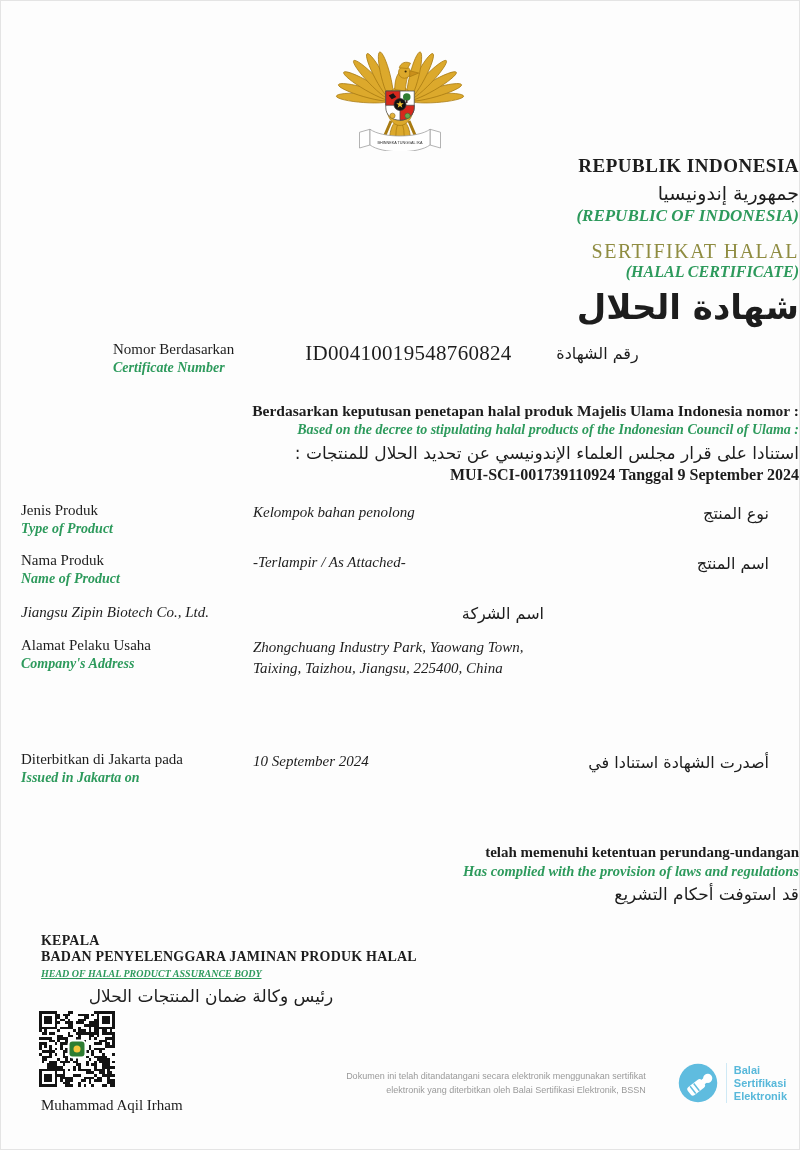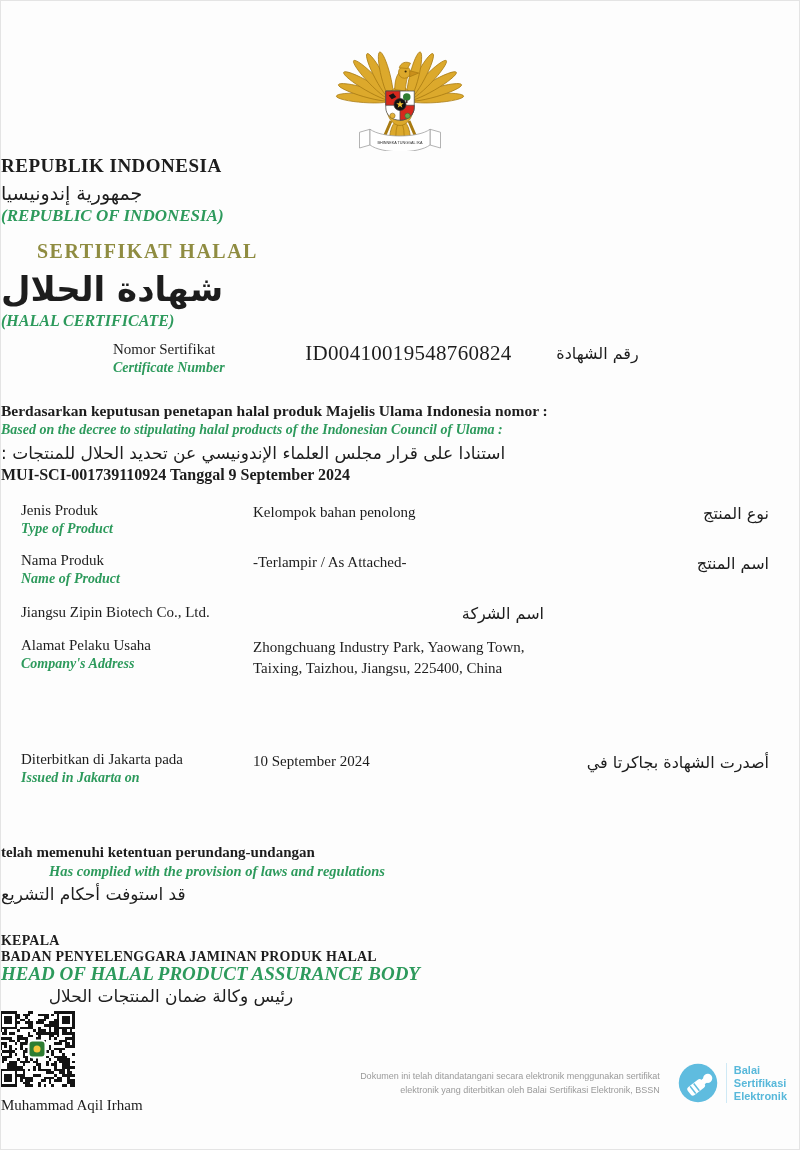--- a/index.html
+++ b/index.html
@@ -1,76 +1,76 @@
 <!DOCTYPE html>
 <html><head>
 <meta charset="utf-8">
 <style>
   html,body{margin:0;padding:0;background:#ffffff;}
   .page{
     position:relative;width:800px;height:1150px;box-sizing:border-box;
     background:#fdfdfd;border:1px solid #e4e4e4;overflow:hidden;
     font-family:"Liberation Serif","DejaVu Serif",serif;color:#1d1d1d;
   }
-  .center{text-align:left;}
+  .center{text-align:right;}
   .ar{font-family:"DejaVu Sans",sans-serif;direction:rtl;unicode-bidi:isolate;}
   .green-it{color:#2D9A5C;font-style:italic;font-weight:bold;}
 
   
   .emblem{display:block;margin:36px auto 4px auto;}
   .country-id{font-size:19px;font-weight:bold;letter-spacing:.5px;line-height:22px;}
   .country-en{font-size:17px;line-height:20px;}
   .country-ar{font-size:19px;line-height:26px;margin-top:3px;}
-  .title-id{font-size:20px;font-weight:bold;color:#8F8C41;letter-spacing:1.5px;line-height:24px;margin-top:13px;padding-left:36px;}
+  .title-id{font-size:20px;font-weight:normal;color:#8F8C41;letter-spacing:1.5px;line-height:24px;margin-top:13px;padding-left:36px;}
   .title-en{font-size:16px;line-height:18px;}
   .title-ar{font-size:34px;font-weight:bold;line-height:46px;margin-top:3px;}
 
   
   .cert-row{display:grid;grid-template-columns:168px 255px 1fr;padding-left:112px;margin-top:10px;align-items:start;}
   .lbl-id{font-size:15px;line-height:19px;}
   .lbl-en{font-size:14px;line-height:18px;}
   .cert-value{font-size:21px;font-weight:normal;text-align:center;padding-top:1px;letter-spacing:.3px;}
   .cert-ar{font-size:16px;text-align:center;padding-right:140px;padding-top:4px;}
 
   
   .decree{margin-top:24px;}
   .decree-id{font-size:15.5px;font-weight:bold;line-height:20px;}
   .decree-en{font-size:14px;line-height:18px;}
   .decree-ar{font-size:17px;line-height:24px;margin-top:2px;}
   .decree-no{font-size:16px;font-weight:bold;line-height:20px;}
 
   
   .fields{margin-top:16px;}
   .frow{display:grid;grid-template-columns:232px 1fr 225px;padding:0 30px 0 20px;align-items:start;margin-bottom:13px;}
-  .frow .value{font-size:15px;line-height:20px;padding-top:1px;}
+  .frow .value{font-size:15px;line-height:20px;padding-top:1px;font-style:italic;}
   .frow .f-ar{font-size:16px;text-align:right;padding-top:3px;}
   .issued-row{margin-top:72px;}
 
   
   .compliance{margin-top:56px;}
   .comp-id{font-size:15px;font-weight:bold;line-height:19px;}
   .comp-en{font-size:14.5px;line-height:19px;padding-left:48px;}
   .comp-ar{font-size:17px;line-height:25px;margin-top:1px;}
 
   
-  .sig{margin-top:26px;}
+  .sig{margin-top:26px;padding-left:40px;}
   .sig-t1,.sig-t2{font-size:14px;font-weight:bold;line-height:16px;letter-spacing:.2px;}
-  .sig-en{font-size:19px;line-height:17px;}
+  .sig-en{font-size:10px;line-height:17px;text-decoration:underline;}
   .sig-ar{font-size:17px;width:340px;text-align:center;margin-top:4px;}
   .qr-wrap{position:relative;width:76px;height:76px;margin-top:5px;margin-left:-2px;}
   .qr-wrap svg{display:block;}
   .qr-logo{position:absolute;left:50%;top:50%;transform:translate(-50%,-50%);
     width:19px;height:19px;background:#2e7d32;border-radius:5px;border:2px solid #ffffff;
     display:flex;align-items:center;justify-content:center;box-sizing:border-box;}
   .qr-logo-dot{width:7px;height:7px;background:#f5c63c;border-radius:50%;}
   .sig-name{font-size:15px;font-weight:normal;margin-top:10px;}
 
   
   .footer{position:absolute;right:12px;bottom:44px;display:flex;align-items:center;
-    font-family:"Liberation Sans","DejaVu Sans",sans-serif;}
+    font-family:"Liberation Sans","DejaVu Sans",sans-serif;gap:14px;}
   .disclaimer{font-size:9px;color:#9a9a9a;text-align:right;line-height:14px;margin-right:16px;}
   .bsre{display:flex;align-items:center;}
   .bsre-divider{width:1px;height:40px;background:#cfe9f5;margin:0 7px 0 6px;}
   .bsre-text{font-size:11px;font-weight:bold;color:#58B8DA;line-height:13px;}
 </style>
 </head>
 <body>
 
 <div class="page">
 
@@ -124,26 +124,26 @@
     <circle cx="90" cy="105" r="3.5" fill="#E4B33C" stroke="#8a6a1a" stroke-width="0.8"></circle>
     <circle cx="110" cy="105" r="3.5" fill="#6aa84f" stroke="#3c6e2f" stroke-width="0.8"></circle>
     <circle cx="100" cy="90" r="8" fill="#111111" stroke="#333333"></circle>
     <polygon points="100,84.8 101.2,88.4 105,88.4 101.9,90.6 103.1,94.2 100,92 96.9,94.2 98.1,90.6 95,88.4 98.8,88.4" fill="#F2C230"></polygon>
   </svg>
 
   <div class="center country-id">REPUBLIK INDONESIA</div>
   <div class="center country-ar ar">جمهورية إندونيسيا</div>
   <div class="center country-en green-it">(REPUBLIC OF INDONESIA)</div>
   <div class="center title-id">SERTIFIKAT HALAL</div>
+  <div class="center title-en green-it">(HALAL CERTIFICATE)</div>
   <div class="center title-ar ar">شهادة الحلال</div>
-  <div class="center title-en green-it">(HALAL CERTIFICATE)</div>
 
   <div class="cert-row">
     <div>
-      <div class="lbl-id">Nomor Sertifikat</div>
+      <div class="lbl-id">Nomor Berdasarkan</div>
       <div class="lbl-en green-it">Certificate Number</div>
     </div>
     <div class="cert-value">ID00410019548760824</div>
     <div class="cert-ar ar">رقم الشهادة</div>
   </div>
 
   <div class="decree center">
     <div class="decree-id">Berdasarkan keputusan penetapan halal produk Majelis Ulama Indonesia nomor :</div>
     <div class="decree-en green-it">Based on the decree to stipulating halal products of the Indonesian Council of Ulama :</div>
     <div class="decree-ar ar">استنادا على قرار مجلس العلماء الإندونيسي عن تحديد الحلال للمنتجات :</div>
@@ -185,21 +185,21 @@
         <div class="value">Taixing, Taizhou, Jiangsu, 225400, China</div>
       </div>
     </div>
 
     <div class="frow issued-row">
       <div>
         <div class="lbl-id">Diterbitkan di Jakarta pada</div>
         <div class="lbl-en green-it">Issued in Jakarta  on</div>
       </div>
       <div class="value">10 September 2024</div>
-      <div class="f-ar ar">أصدرت الشهادة بجاكرتا في</div>
+      <div class="f-ar ar">أصدرت الشهادة استنادا في</div>
     </div>
 
   </div>
 
   <div class="compliance center">
     <div class="comp-id">telah memenuhi ketentuan perundang-undangan</div>
     <div class="comp-en green-it">Has complied with the provision of laws and regulations</div>
     <div class="comp-ar ar">قد استوفت أحكام التشريع</div>
   </div>
 

